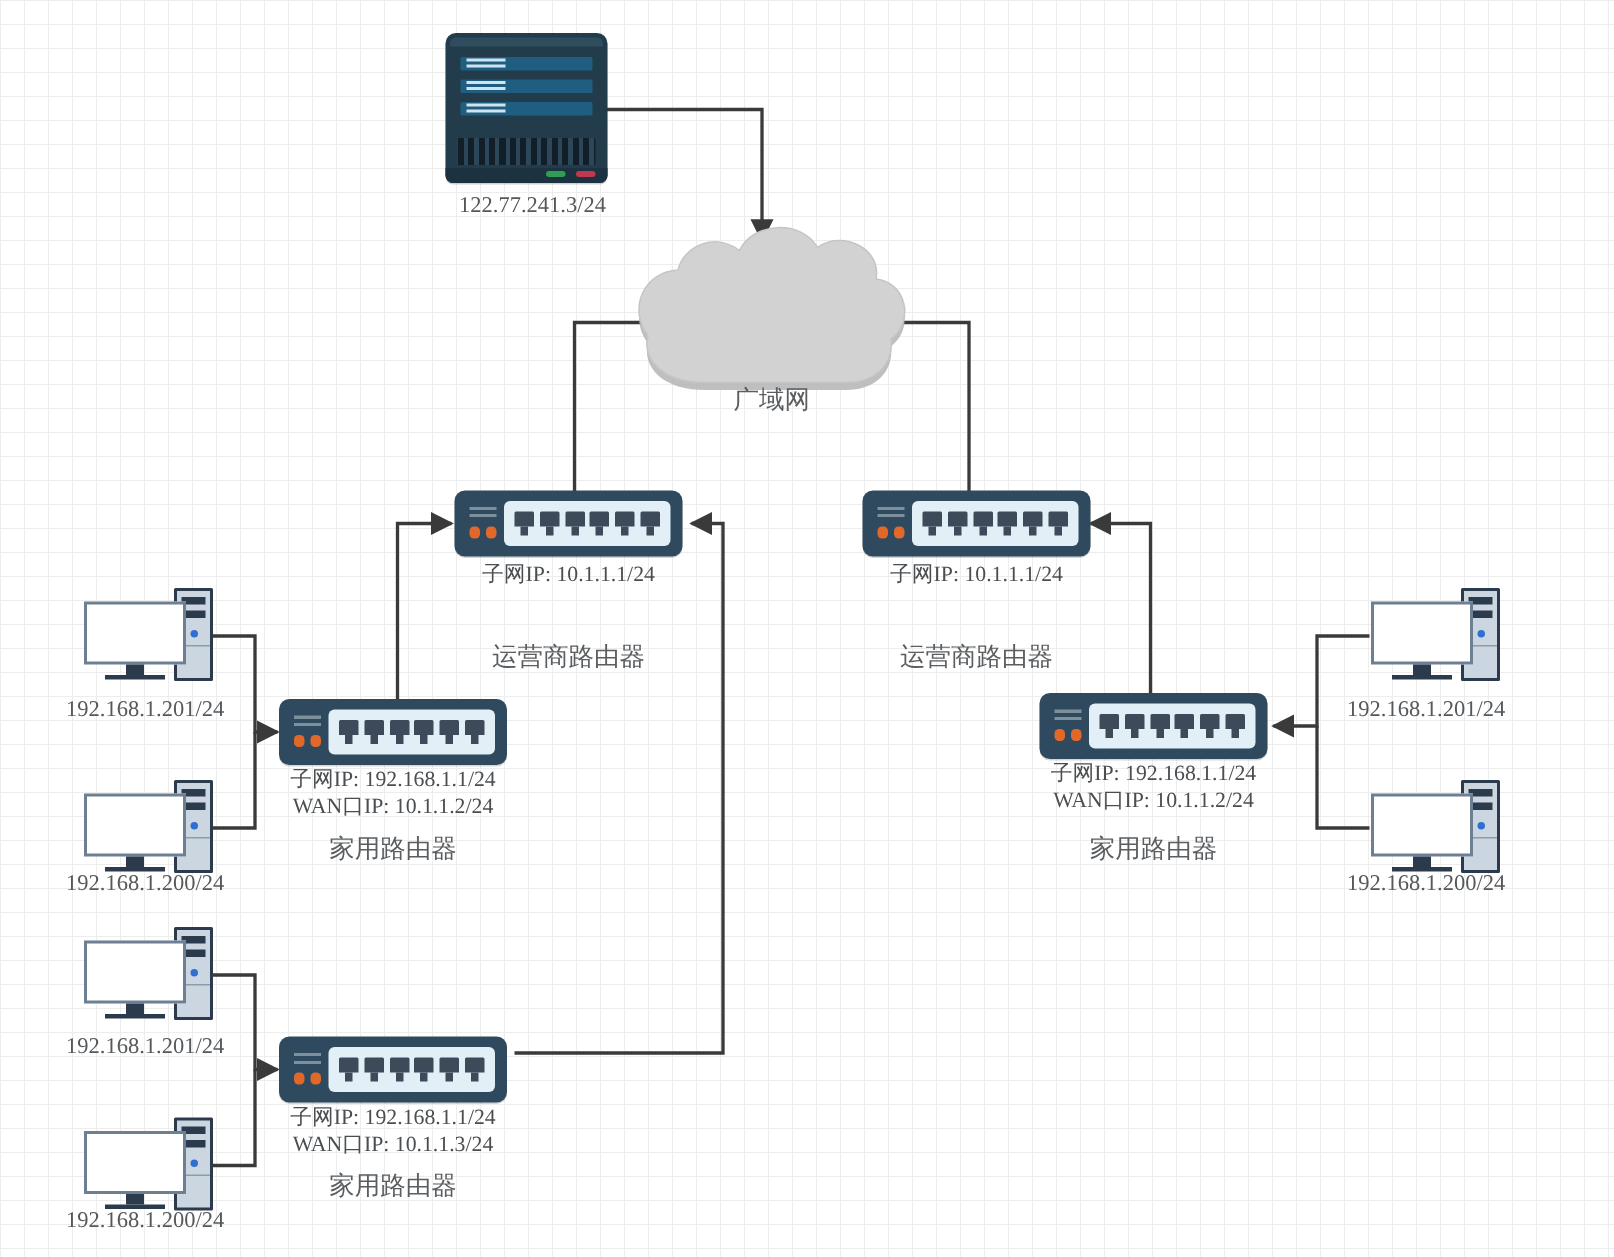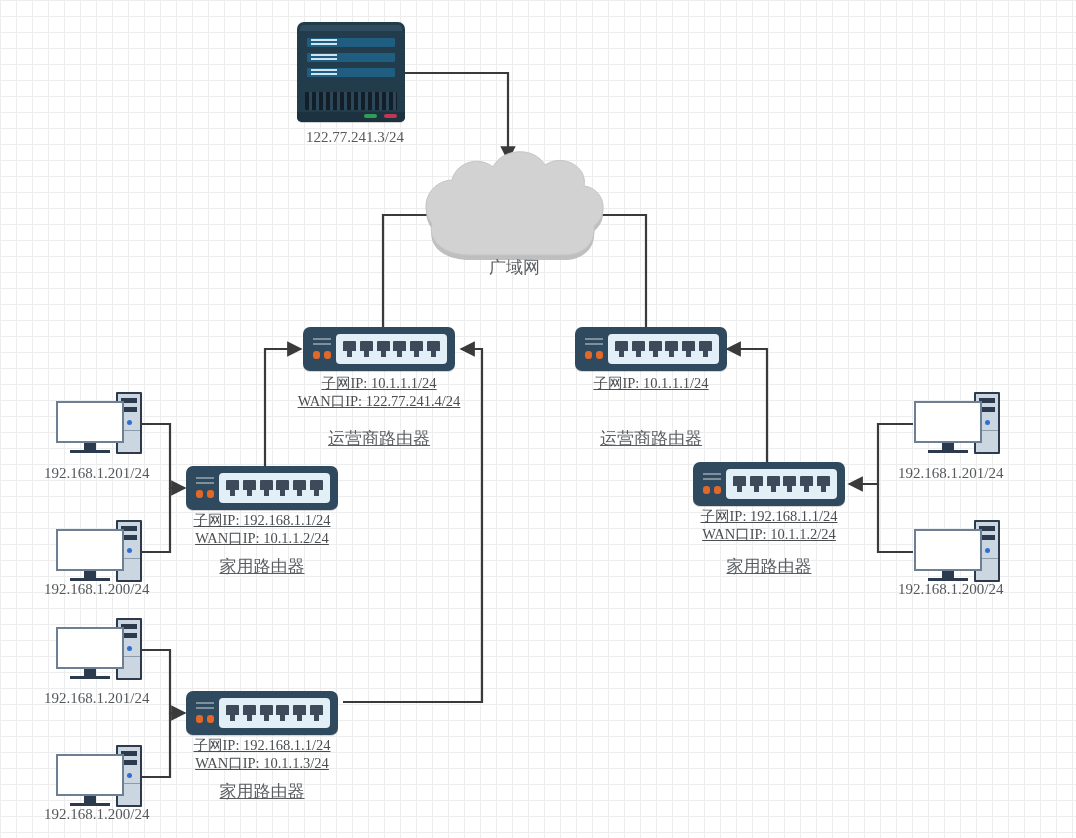--- a/index.html
+++ b/index.html
@@ -30,21 +30,21 @@
 
   
   .lbl {
     position: absolute;
     color: #55595c;
     font-size: 15px;
     line-height: 17px;
     white-space: nowrap;
     font-family: "Liberation Serif", "DejaVu Serif", serif;
   }
-  .lbl.center { text-align: center; text-decoration: underline; }
+  .lbl.center { text-align: center; }
   .lbl.cn {
     font-family: "DejaVu Sans", "Liberation Sans", sans-serif;
     font-size: 17px;
     color: #5a5e61;
   }
   .lbl.ipline {
     font-size: 14.5px;
     line-height: 17px;
     color: #4a4e51;
   }
@@ -238,21 +238,20 @@
         <span class="port"></span>
         <span class="port"></span>
         <span class="port"></span>
         <span class="port"></span>
         <span class="port"></span>
         <span class="port"></span>
       </div>
     </div>
   </div>
   <div class="lbl ipline center" style="left:241px; top:375px; width:276px;">子网IP:  10.1.1.1/24</div>
-  <div class="lbl ipline center" style="left:241px; top:393px; width:276px;">WAN口IP: 122.77.241.4/24</div>
   <div class="lbl cn center" style="left:281px; top:430px; width:196px;">运营商路由器</div>
 
   <div class="node" style="left:575px; top:327px;">
     <div class="router">
       <div class="stripes"></div>
       <div class="leds">
           <i></i>
           <i></i>
         </div>
       <div class="panel">

